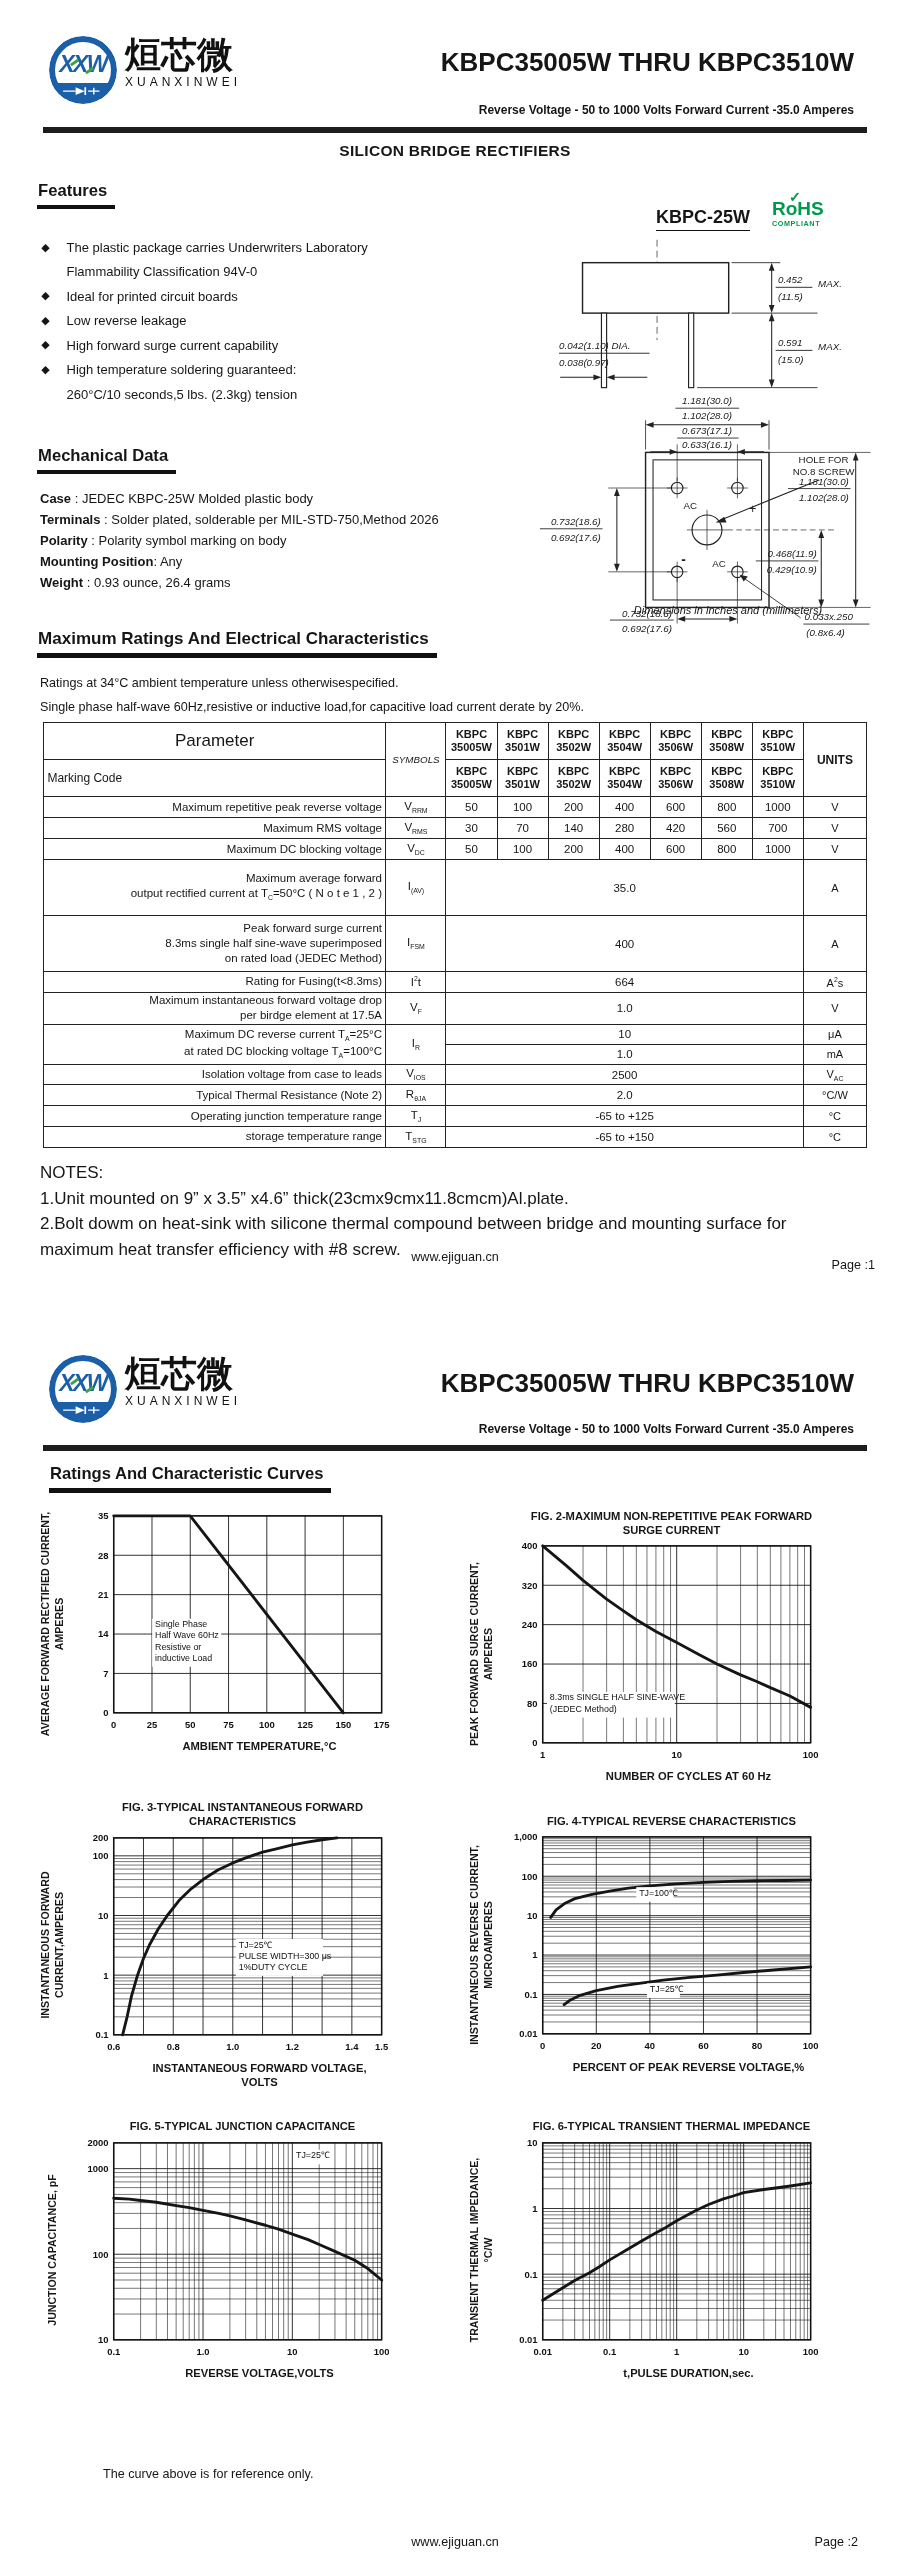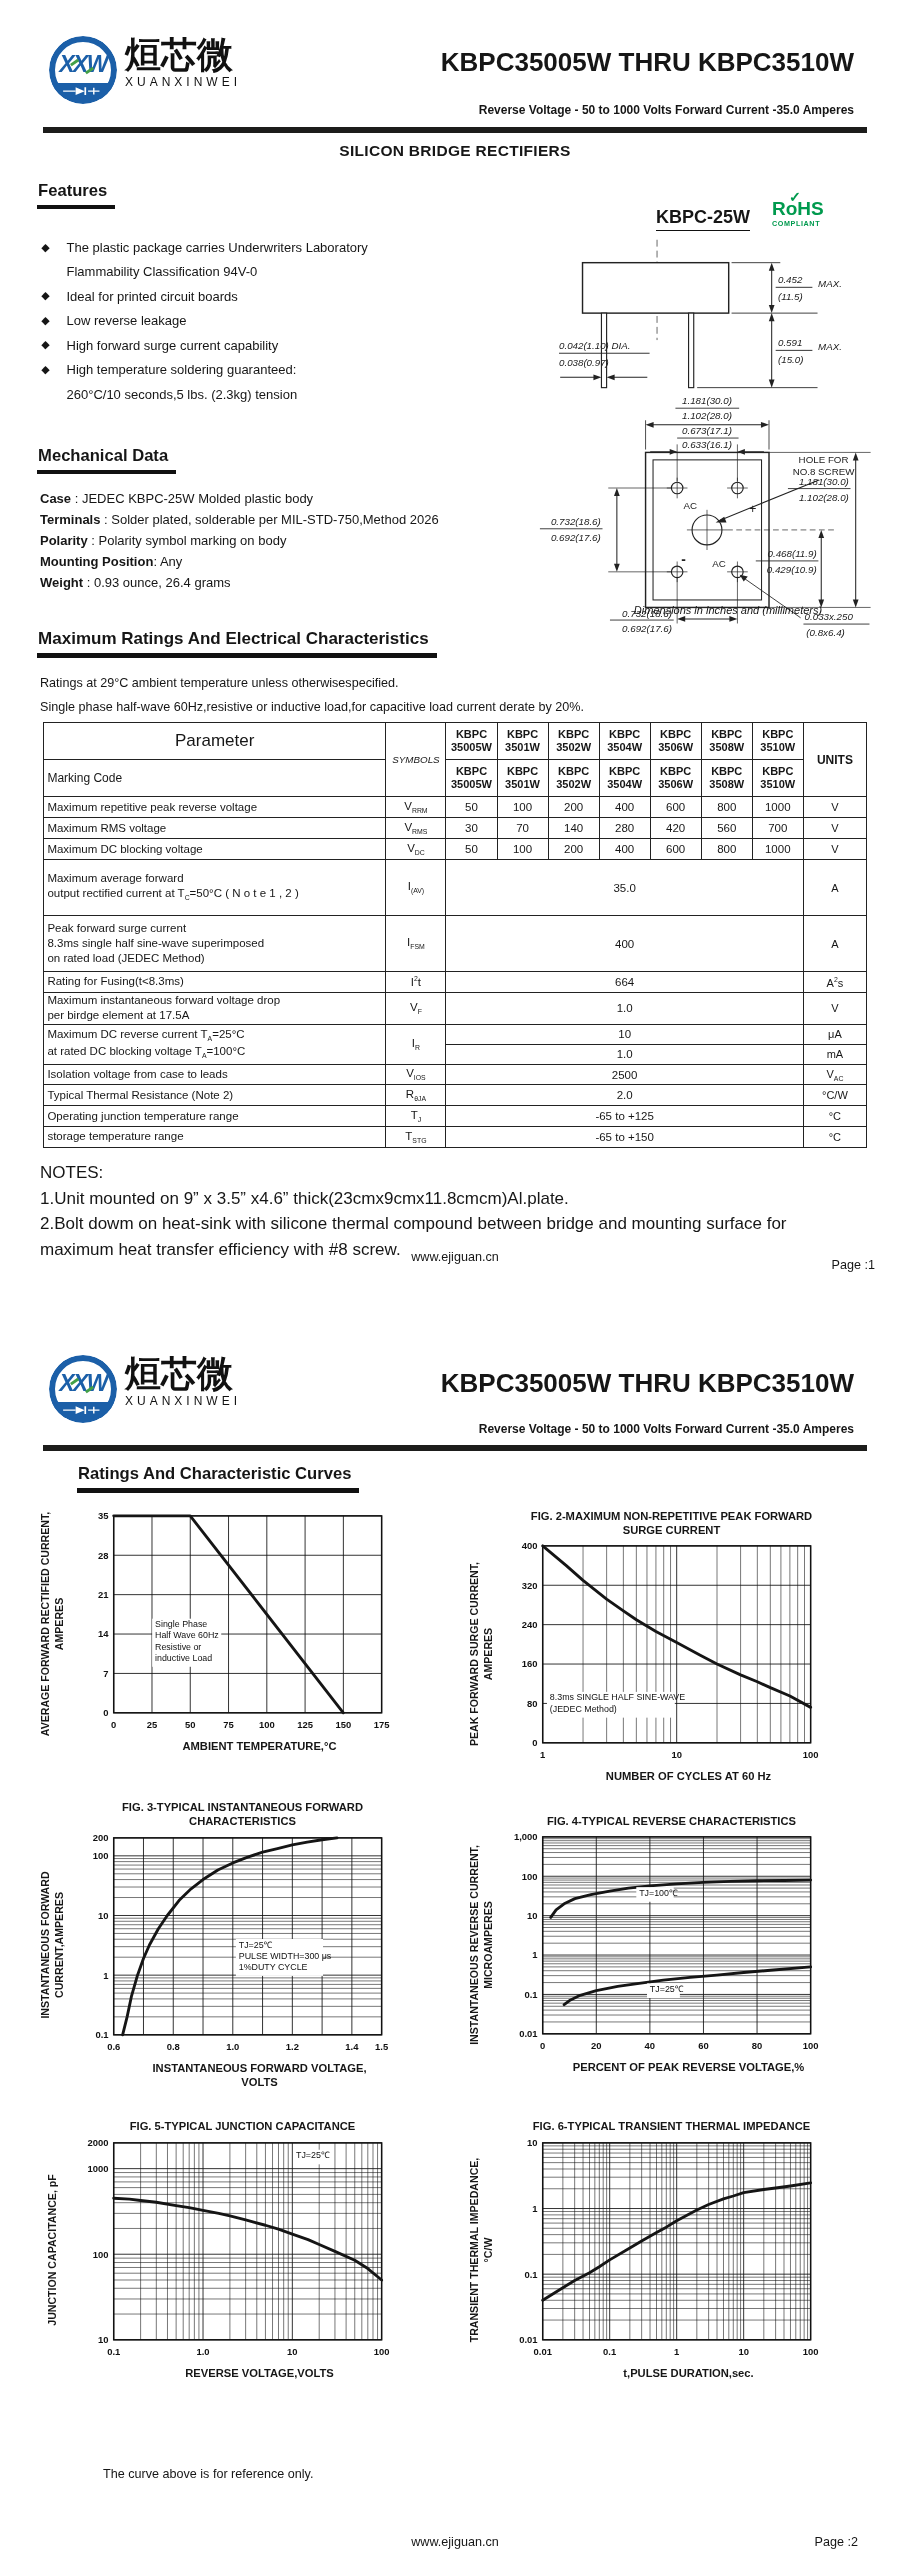--- a/index.html
+++ b/index.html
@@ -57,21 +57,21 @@
   
   table.ratings{border-collapse:collapse;table-layout:fixed;width:824px;}
   table.ratings th,table.ratings td{border:1.1px solid #222;padding:0.6px 3.4px;overflow:hidden;}
   table.ratings{border:1.7px solid #222;}
   .c-param{width:342px;} .c-sym{width:60px;} .c-part{width:51px;} .c-units{width:63px;}
   .th-param{font-size:17px;font-weight:normal;text-align:center;}
   .th-sym{font-size:9.8px;font-style:italic;font-weight:normal;text-align:center;}
   .th-part{font-size:11px;font-weight:bold;text-align:center;line-height:1.18;}
   .th-units{font-size:12px;font-weight:bold;text-align:center;}
   .td-marklabel{font-size:12px;text-align:left;}
-  .td-param{font-size:11.5px;text-align:left;line-height:1.3;}
+  .td-param{font-size:11.5px;text-align:right;line-height:1.3;}
   .td-sym{font-size:11.5px;text-align:center;}
   .td-val{font-size:11.5px;text-align:center;}
   .td-unit{font-size:11px;text-align:center;}
   table.ratings sub{font-size:6.9px;}
   table.ratings sup{font-size:6.9px;}
 
   .notes{font-size:17px;line-height:1.5;}
 
   .footer-url{width:100%;text-align:center;font-size:12.6px;}
   .footer-page{font-size:12.6px;}
@@ -274,21 +274,21 @@
 
     <line x1="417" y1="316" x2="520" y2="388" stroke="#222" stroke-width="1.5"></line>
     <polygon points="414,313 428,316 421,325" fill="#222"></polygon>
     <text class="dim" x="527" y="392">0.033x.250</text>
     <line x1="525" y1="399" x2="640" y2="399" stroke="#222" stroke-width="1.5"></line>
     <text class="dim" x="530" y="419">(0.8x6.4)</text>
   </svg>
   <div class="abs draw-caption" style="left:579px;top:604px;width:298px;">Dimensions in inches and (millimeters)</div>
 
   <div class="abs h-ul" style="left:37px;top:629px;border-bottom-width:5.2px;font-size:17px;">Maximum Ratings And Electrical Characteristics</div>
-  <div class="abs rat-line" style="left:40px;top:676px;">Ratings at 29°C ambient temperature unless otherwisespecified.</div>
+  <div class="abs rat-line" style="left:40px;top:676px;">Ratings at 34°C ambient temperature unless otherwisespecified.</div>
   <div class="abs rat-line" style="left:40px;top:700px;">Single phase half-wave 60Hz,resistive or inductive load,for capacitive load current derate by 20%.</div>
 
   <div class="abs" style="left:43px;top:722px;">
     <table class="ratings" id="ratings-table">
       <colgroup>
         <col class="c-param">
           <col class="c-sym">
         <col class="c-part">
           <col class="c-part">
           <col class="c-part">
@@ -520,21 +520,21 @@
     </div>
     <div class="logo-text">
       <div class="logo-cn">烜芯微</div>
       <div class="logo-en">XUANXINWEI</div>
     </div>
   </div>
   <div class="abs hdr-title" style="right:56px;top:1368px;">KBPC35005W THRU KBPC3510W</div>
   <div class="abs hdr-sub" style="right:56px;top:1422px;">Reverse Voltage - 50 to 1000 Volts Forward Current -35.0 Amperes</div>
   <div class="abs rule" style="left:43px;right:43px;top:1445px;"></div>
 
-  <div class="abs h-ul" style="left:49px;top:1464px;border-bottom-width:5.2px;margin-left:28px;">Ratings And Characteristic Curves</div>
+  <div class="abs h-ul" style="left:49px;top:1464px;border-bottom-width:5.2px;">Ratings And Characteristic Curves</div>
 
   <div class="abs" style="left:36px;top:1509px;" id="figures-grid">
       <div class="figure">
         <div class="fig-body">
           <div class="fig-ytitle">
             <div class="fig-ytitle-inner">
               <div>AVERAGE FORWARD RECTIFIED CURRENT,</div>
               <div>AMPERES</div>
             </div>
           </div>

